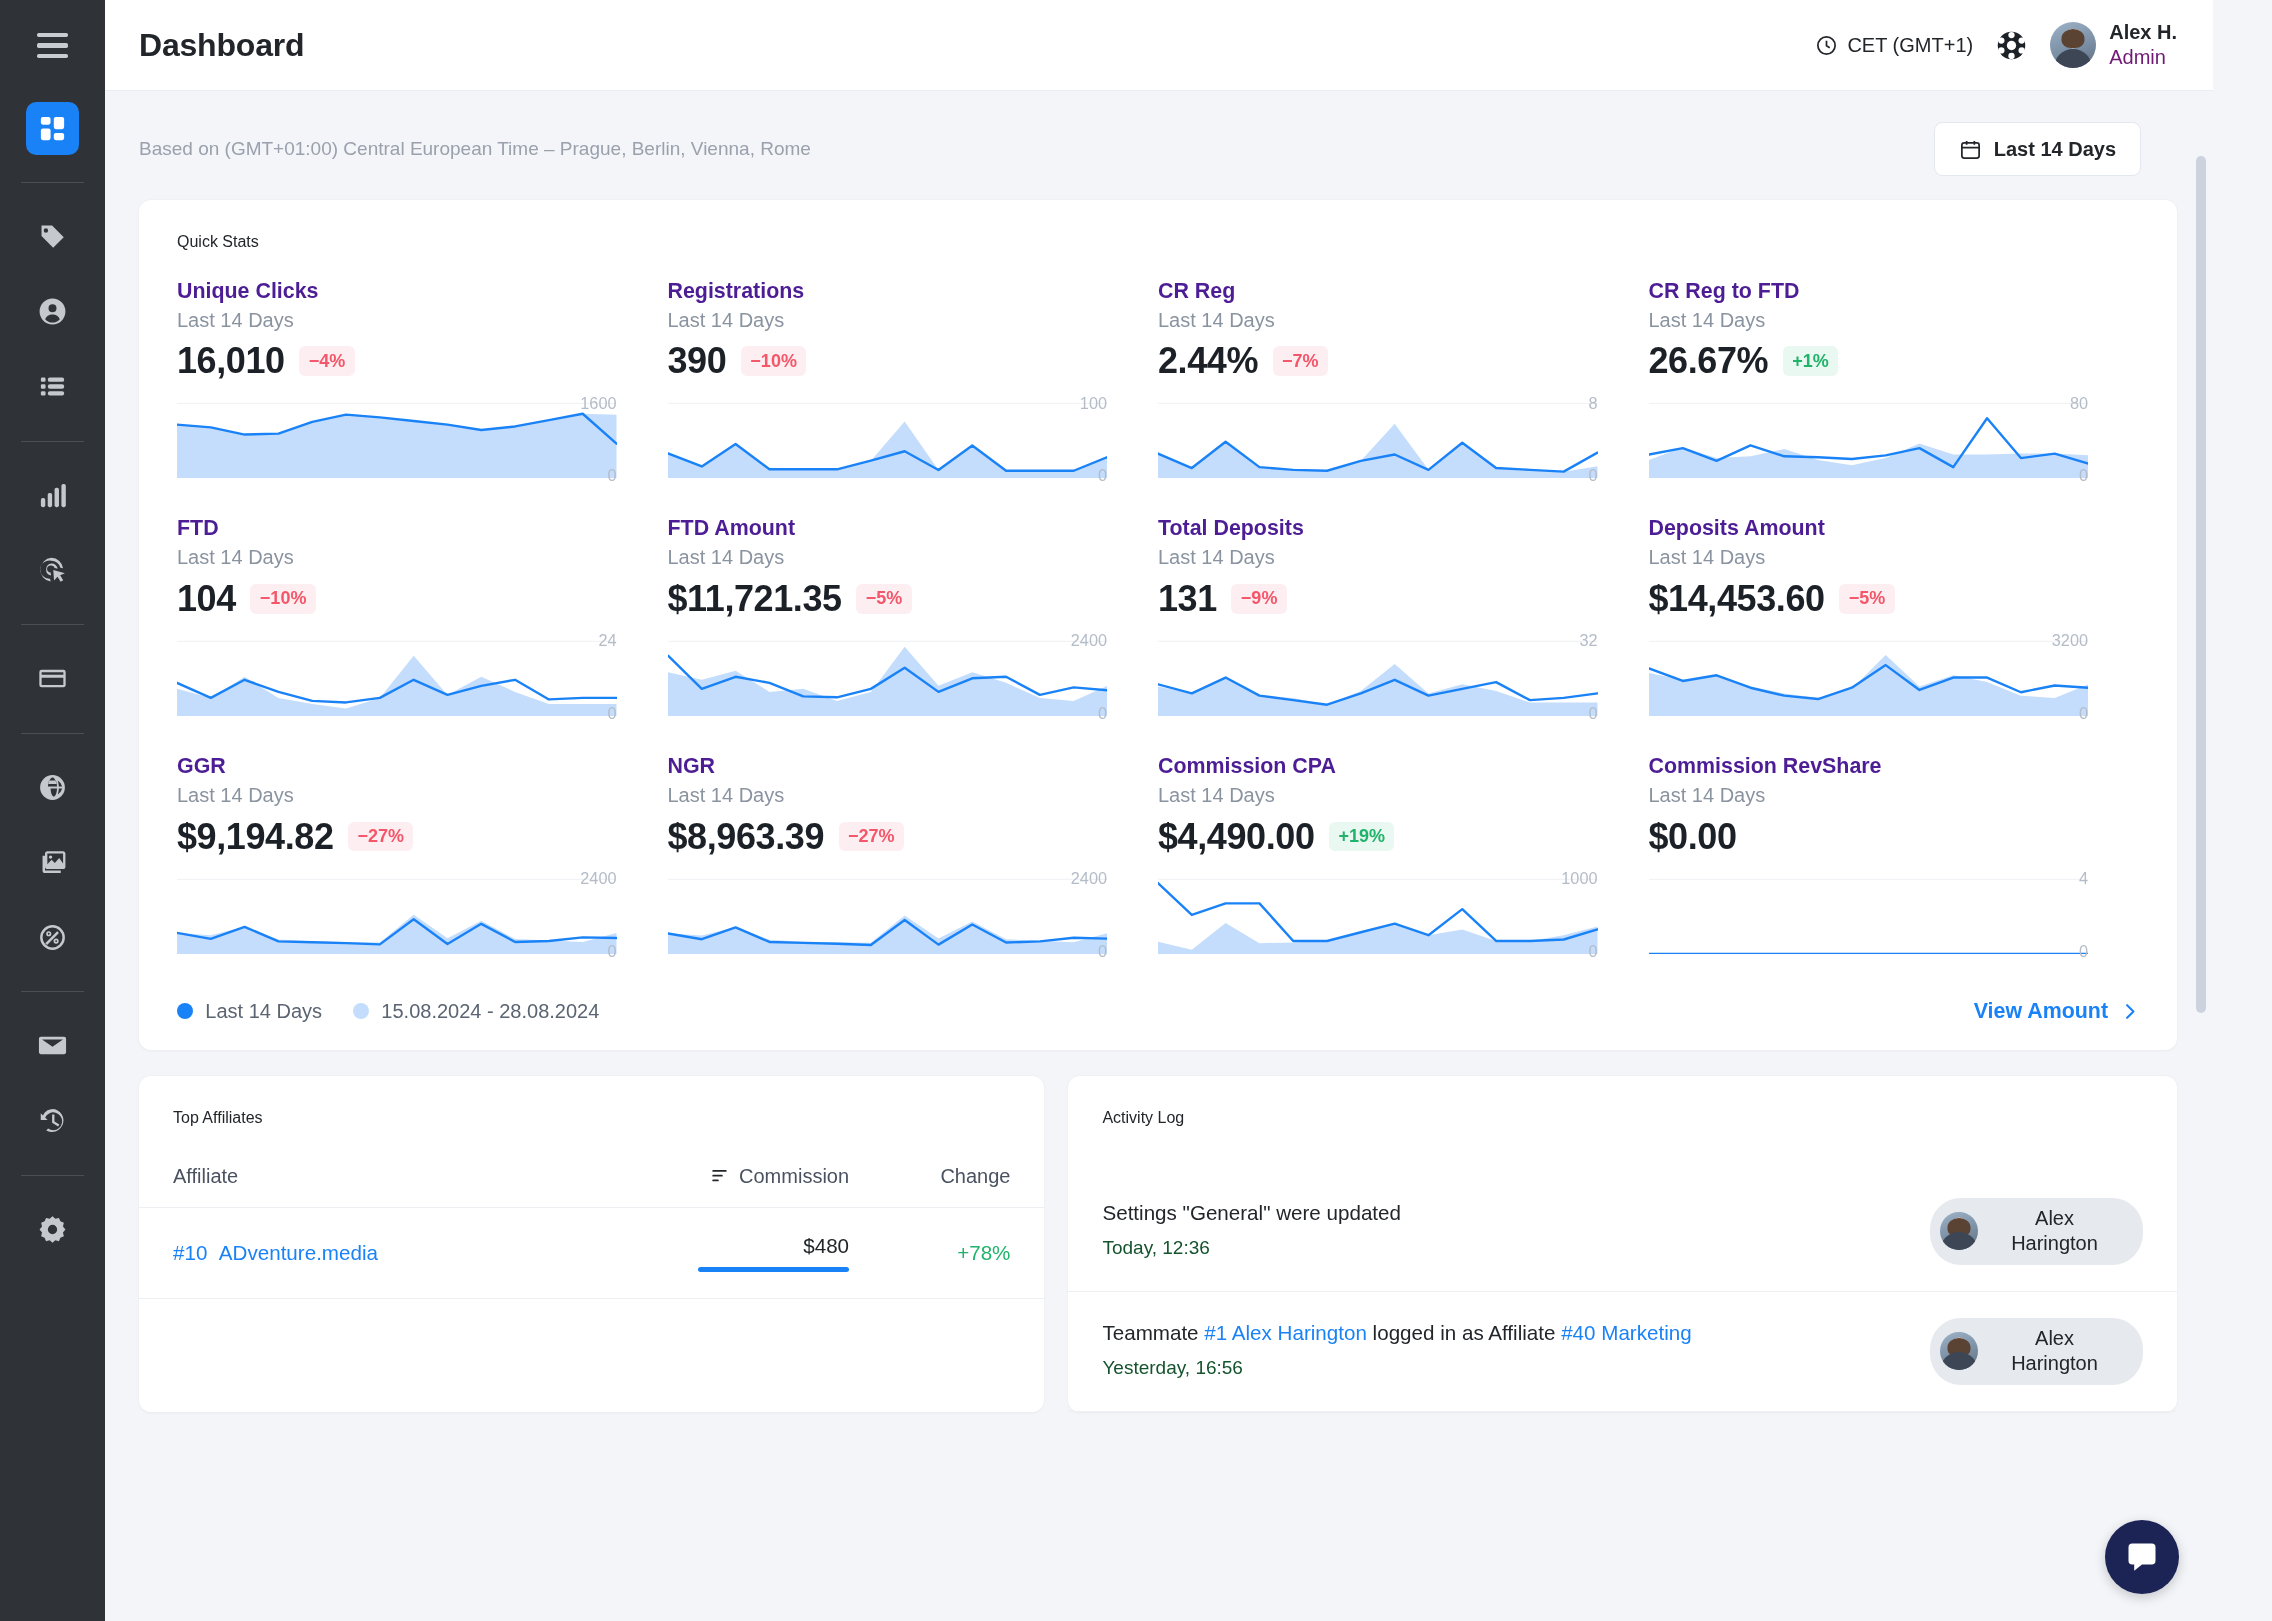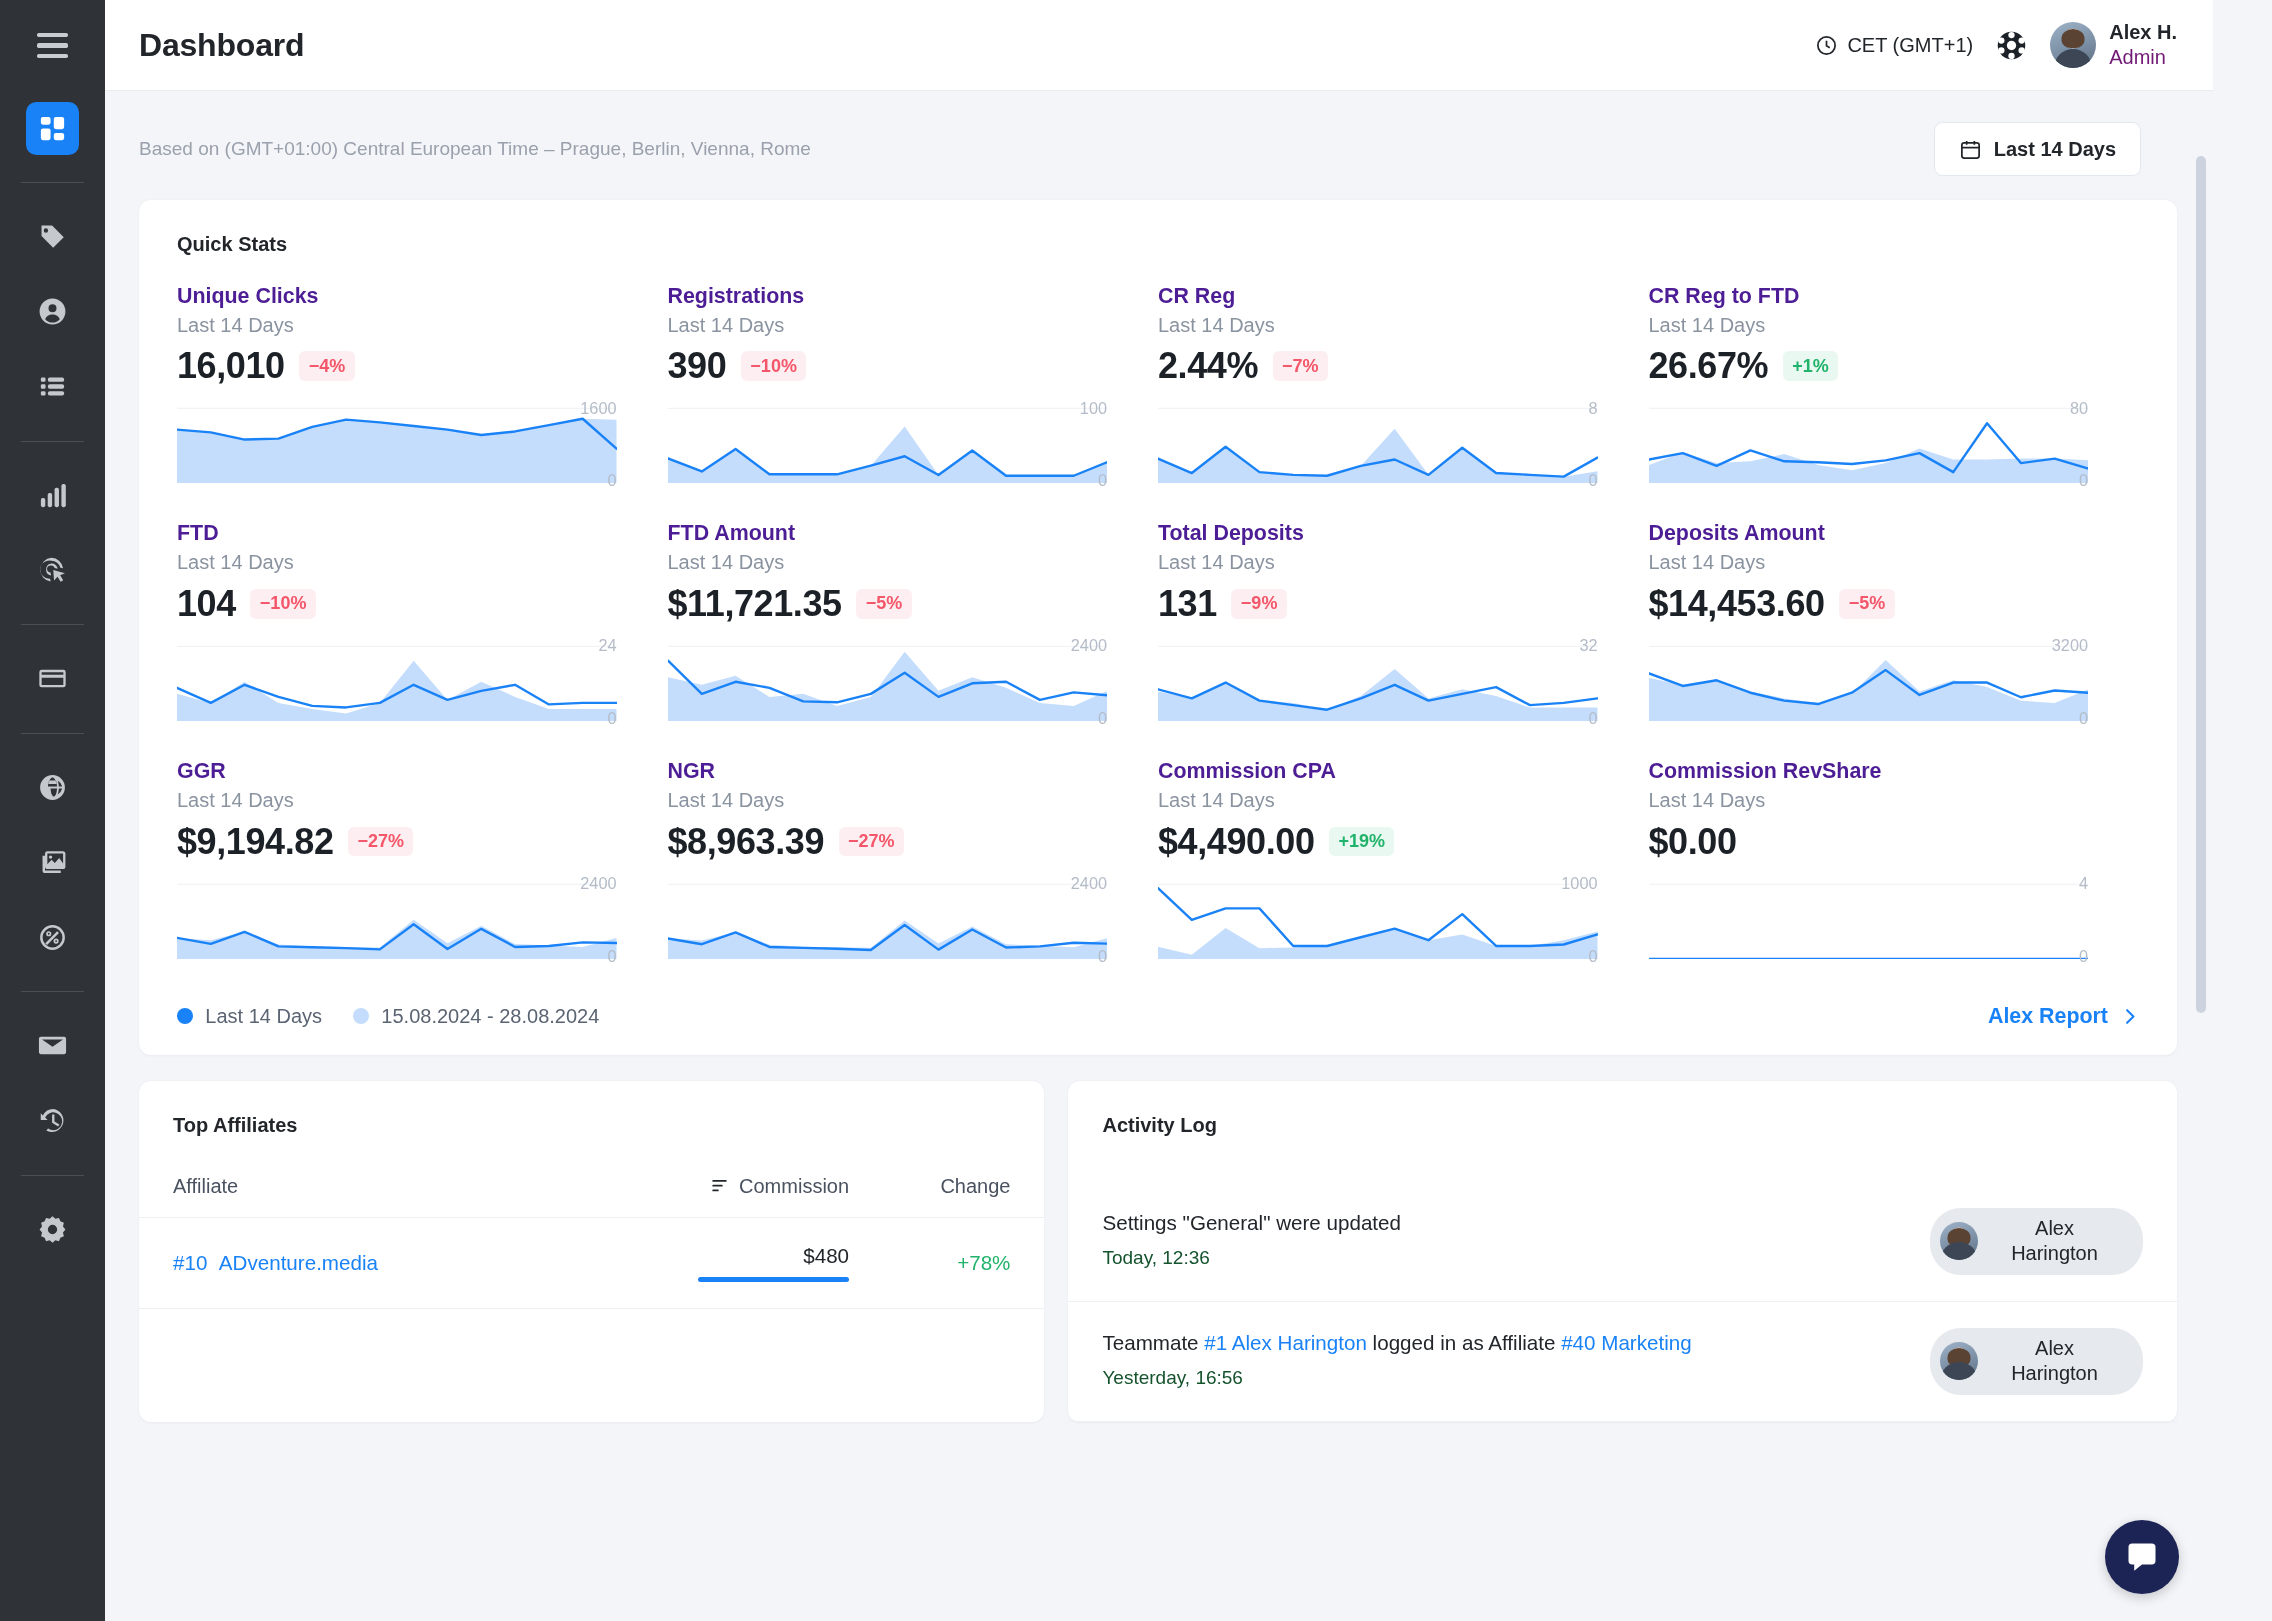--- a/index.html
+++ b/index.html
@@ -84,21 +84,21 @@
     padding: 14.6px 24px; font-size: 20px; font-weight: 600; color: #22262b;
     cursor: pointer;
   }
   .range-btn svg { width: 23px; height: 23px; }
 
   .card {
     background: #ffffff; border-radius: 12px;
     margin: 0 0 0 34px;
     box-shadow: 0 0.9px 2.6px rgba(25,35,60,0.05);
   }
-  .card-title { font-size: 20px; font-weight: bold; color: #22262b; }
+  .card-title { font-size: 16px; font-weight: normal; color: #22262b; }
 
   .quick-stats { padding: 33px 38px 26px 38px; }
   .qs-grid {
     display: grid; grid-template-columns: repeat(4, 1fr);
     column-gap: 0px; row-gap: 0px; margin-top: 27.4px;
   }
   .stat { padding: 0 51px 38px 0; }
   .stat-name { font-size: 21.4px; color: #4c1d95; font-weight: 600; }
   .stat-sub { font-size: 20px; color: #8a93a0; margin-top: 5.1px; }
   .stat-row { display: flex; align-items: center; gap: 14.6px; margin-top: 8.6px; }
@@ -579,21 +579,21 @@
               <div class="lg">
                 <span class="dot cur"></span>
                 <span>Last 14 Days</span>
               </div>
               <div class="lg">
                 <span class="dot prev"></span>
                 <span>15.08.2024 - 28.08.2024</span>
               </div>
             </div>
             <div class="view-report">
-              <span>Alex Report</span>
+              <span>View Amount</span>
               <svg viewBox="0 0 24 24" fill="none" stroke="#1a82f7" stroke-width="2.6" stroke-linecap="round" stroke-linejoin="round">
                 <path d="M9 4l8 8-8 8"></path>
               </svg>
             </div>
           </div>
         </section>
 
         <div class="bottom-row">
 
           <section class="panel left">

